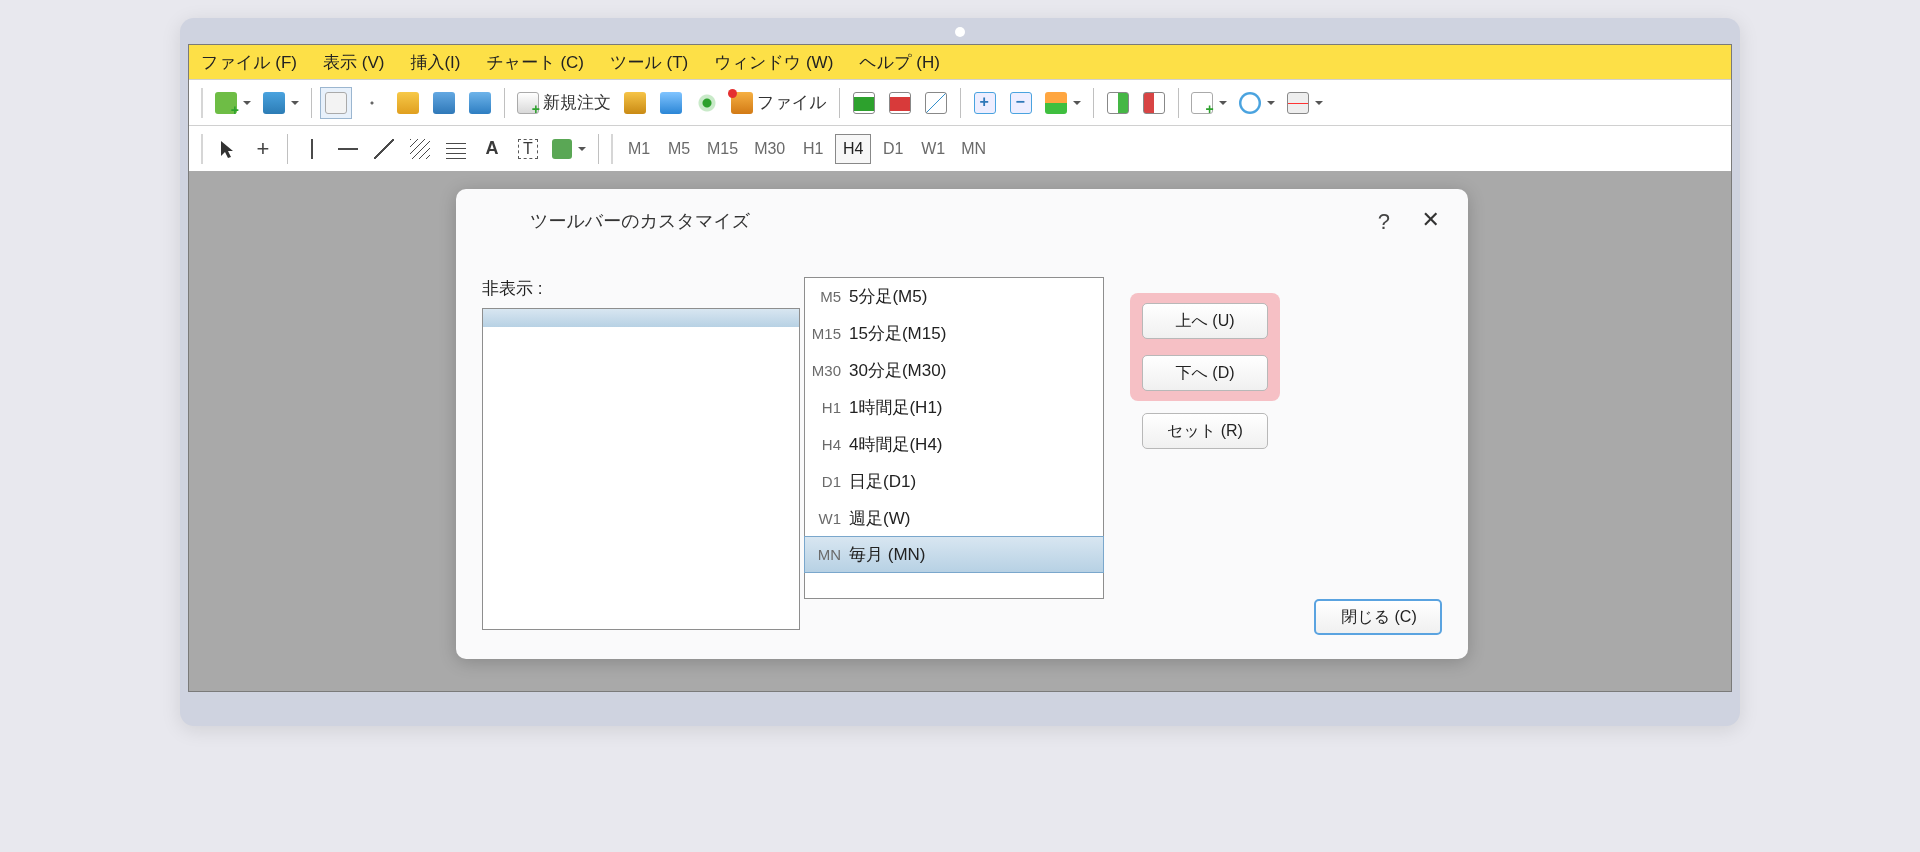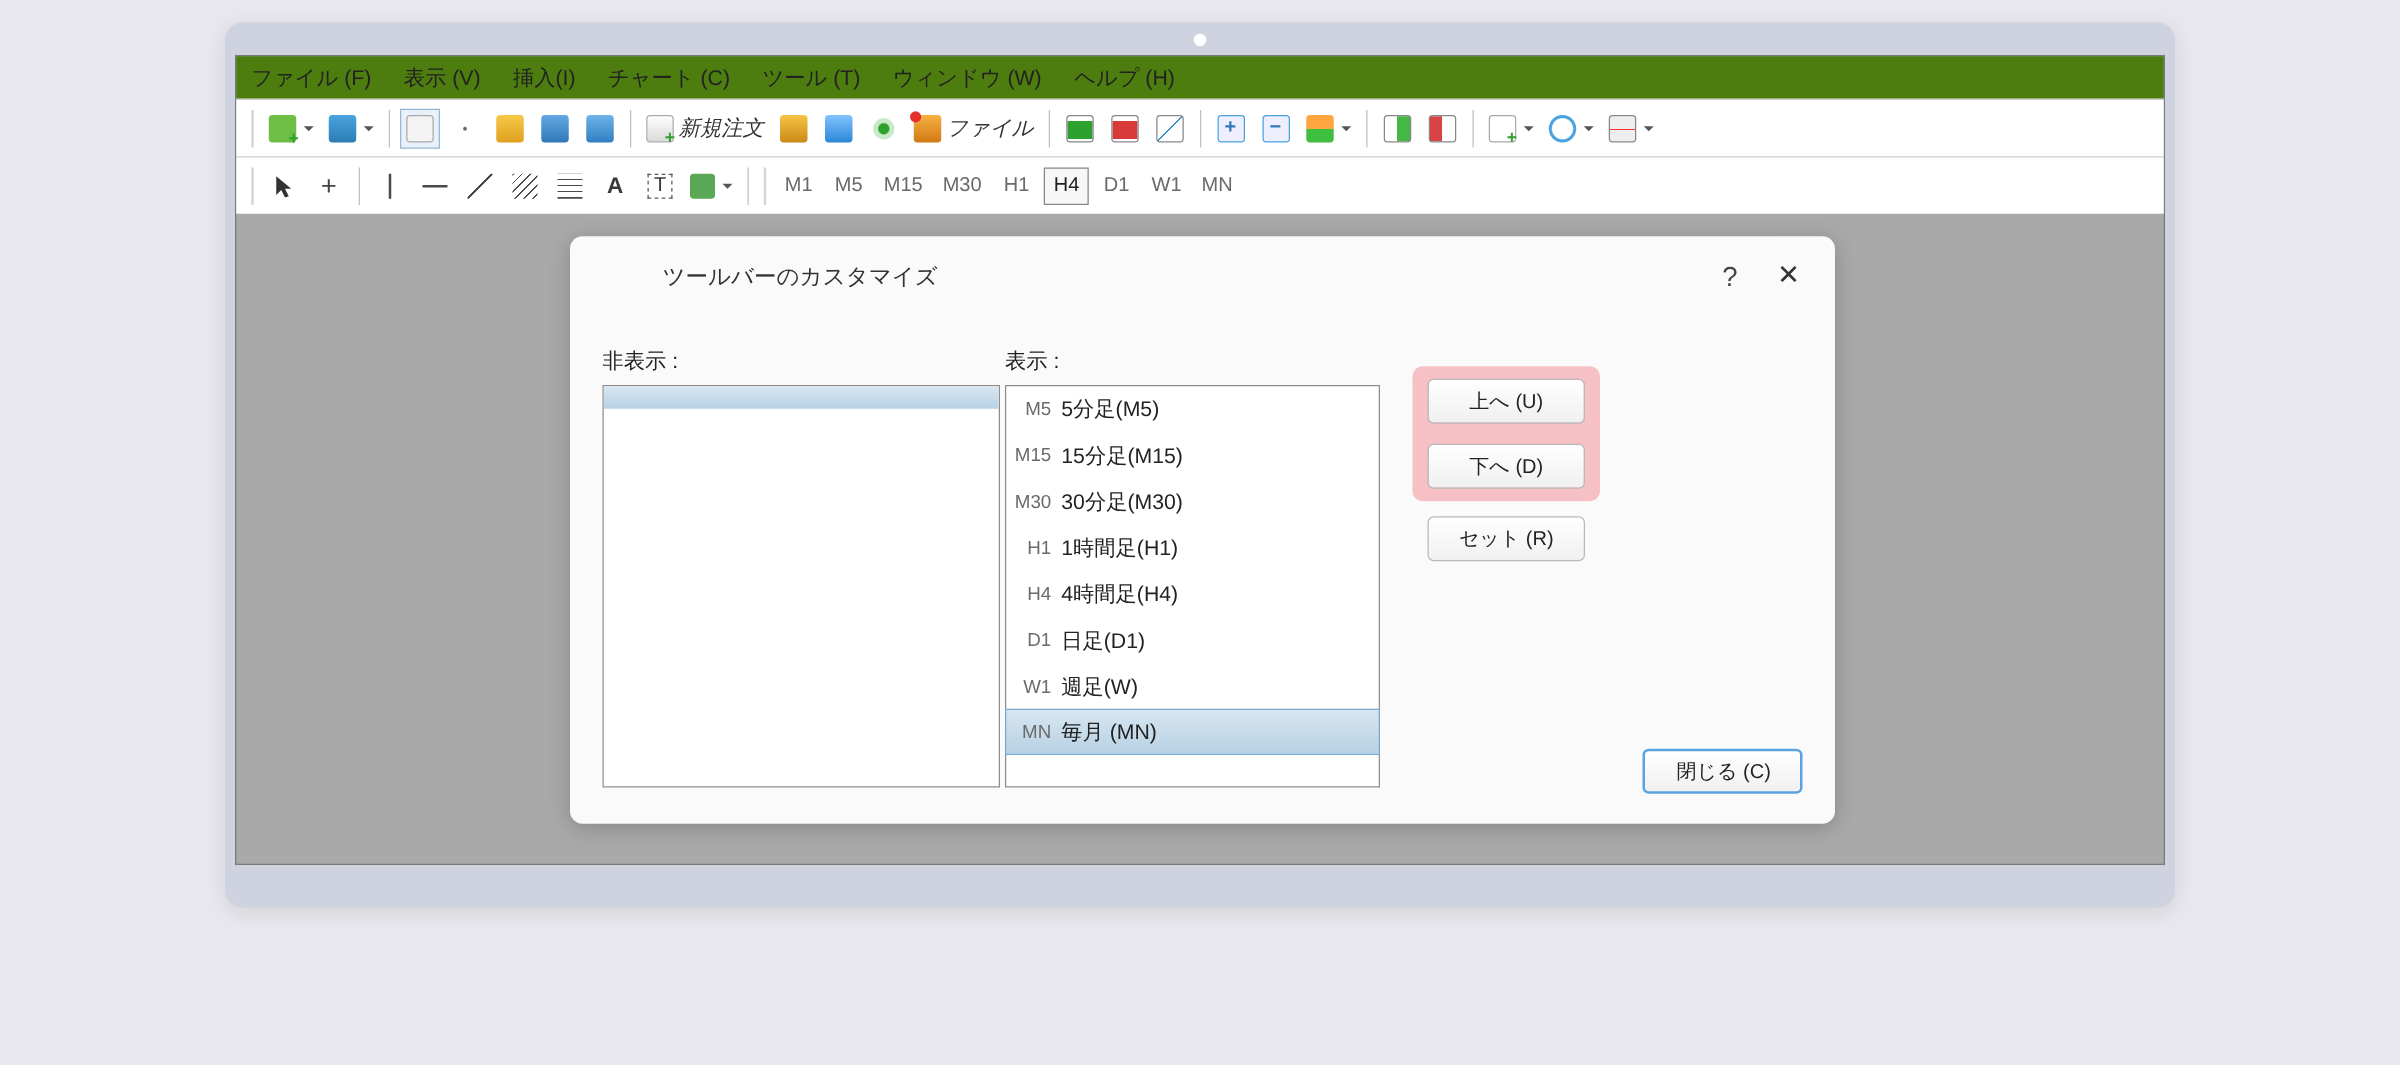--- a/index.html
+++ b/index.html
@@ -26,21 +26,21 @@
 .app-window {
   background:#a9a9a9;
   width: calc(100% - 16px);
   height: calc(100% - 34px);
   margin: 0 8px 8px 8px;
   border:1px solid #7a7a7a;
 }
 
 
 .menubar {
-  background:#4d7c0f;
+  background:#fde047;
   height:34px;
   display:flex;
   align-items:center;
   font-size:17px;
   gap:26px;
   padding:0 12px;
   color:#222;
 }
 
 
@@ -63,21 +63,21 @@
   cursor:pointer;
 }
 .tb-btn.box { border:1px solid #9bb6d0; background:#e8f1fb; }
 .tb-btn.hasdrop::after{
   content:""; display:inline-block;
   border-left:4px solid transparent;
   border-right:4px solid transparent;
   border-top:4px solid #555;
   margin-left:2px;
 }
-.tb-btn span.txt{font-size:17px;color:#333;font-style:italic;}
+.tb-btn span.txt{font-size:17px;color:#333;}
 .tb-text {
   height:30px; min-width:36px;
   display:flex; align-items:center; justify-content:center;
   font-size:16px; color:#6a6a6a;
   padding:0 6px;
   cursor:pointer;
 }
 .tb-text.sel { border:1px solid #888; background:#f7f7f7; color:#222; }
 
 
@@ -334,21 +334,20 @@
 
         <div>
           <div class="col-label">非表示 :</div>
           <div class="listbox lb-left">
             <div class="lb-left-row"></div>
           </div>
         </div>
 
 
         <div>
-          <div class="col-label">表示 :</div>
           <div class="lb-right" id="right-list">
                 <div class="r-row">
                   <span class="r-code">M5</span>
                   <span class="r-lbl">5分足(M5)</span>
                 </div>
                 <div class="r-row">
                   <span class="r-code">M15</span>
                   <span class="r-lbl">15分足(M15)</span>
                 </div>
                 <div class="r-row">

